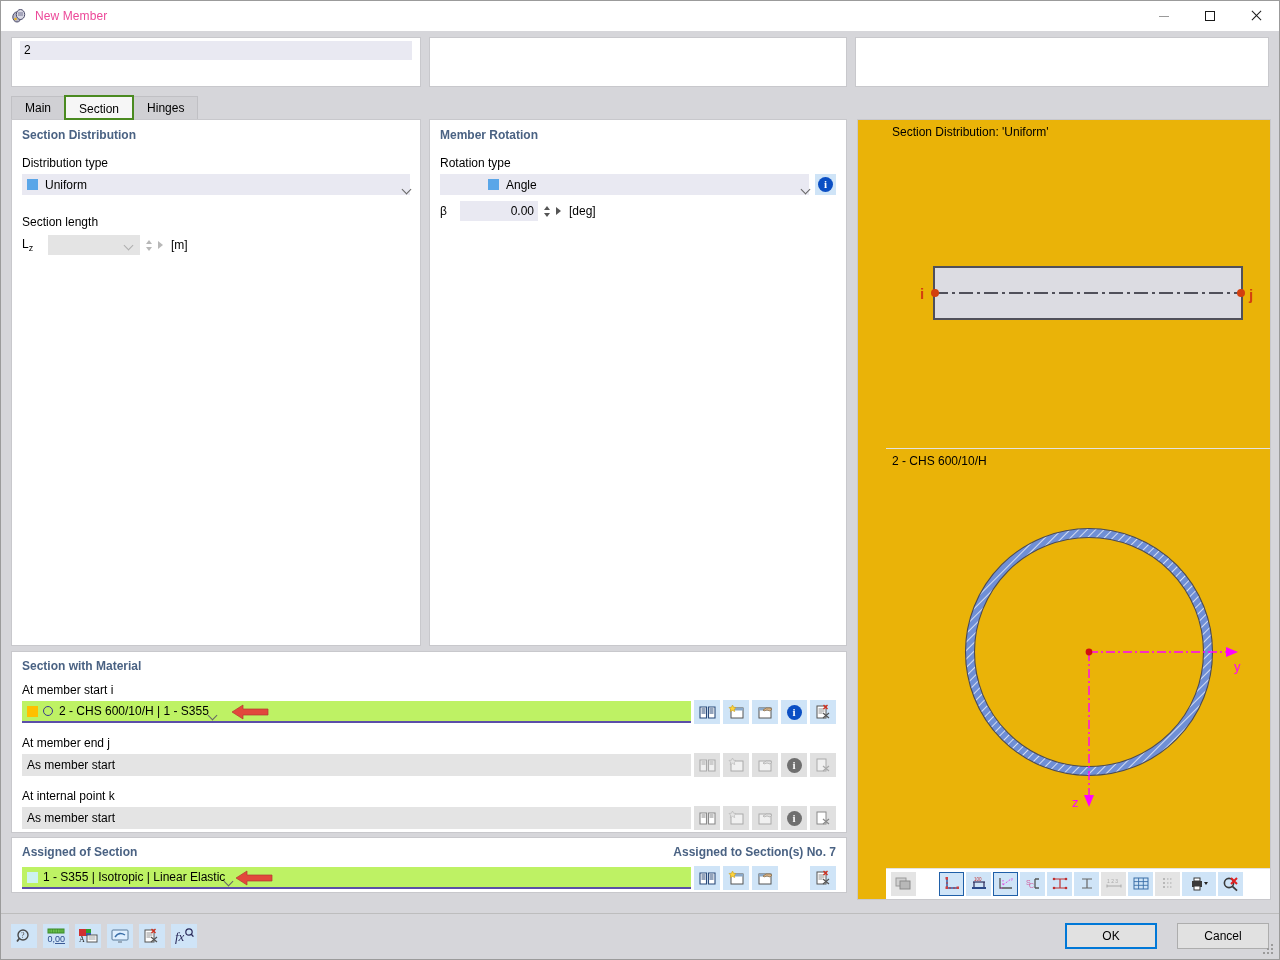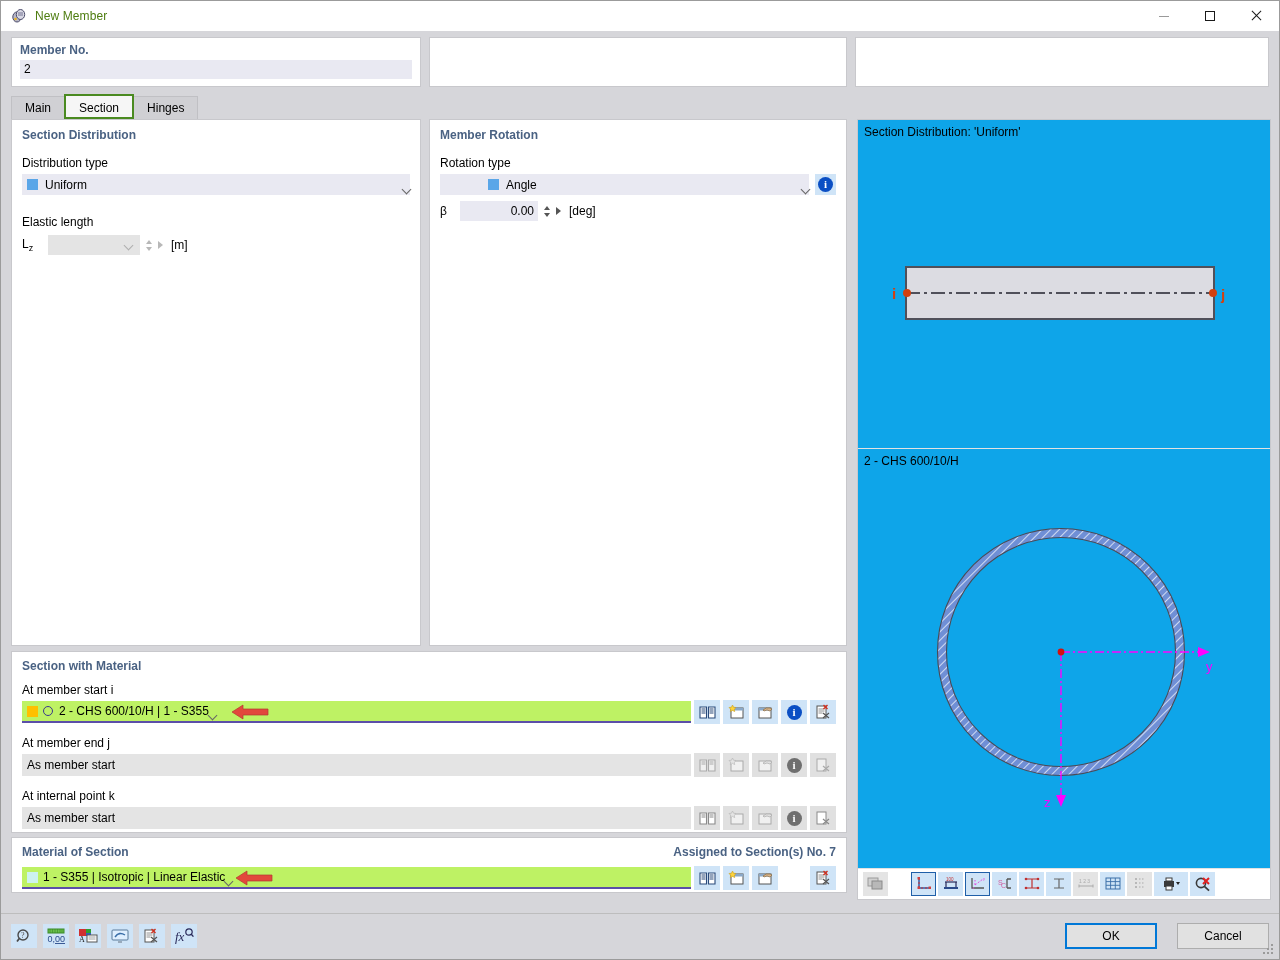--- a/index.html
+++ b/index.html
@@ -26,21 +26,21 @@
     height: 30px; background: #ffffff;
     display: flex; align-items: center;
     flex: 0 0 auto;
     position: relative;
   }
   .titlebar .app-icon {
     width: 16px; height: 16px; margin-left: 10px; margin-right: 8px;
     position: relative; flex: 0 0 auto;
   }
   .title-text {
-    font-size: 12px; color: #4d7c0f; letter-spacing: .1px;
+    font-size: 12px; color: #ec4899; letter-spacing: .1px;
   }
   .win-buttons { margin-left: auto; display: flex; height: 30px; }
   .win-btn {
     width: 46px; height: 30px; display: flex; align-items: center; justify-content: center;
     font-size: 12px; color: #2b2b2b;
   }
   .min-glyph { width: 10px; height: 1px; background: #9a9a9a; }
   .max-glyph { width: 10px; height: 10px; border: 1px solid #1a1a1a; box-sizing: border-box; }
   .close-glyph { position: relative; width: 12px; height: 12px; }
   .close-glyph:before, .close-glyph:after {
@@ -66,21 +66,21 @@
   }
   .hdr-input {
     background: #e9e9f2; height: 19px; line-height: 19px;
     padding-left: 4px; font-size: 12px; color: #000;
     border: none; width: 100%; box-sizing: border-box;
     font-family: "Liberation Sans", sans-serif;
   }
 
   
   .tabstrip {
-    margin: 8px 12px 0 10px; display: flex; align-items: flex-end;
+    margin: 8px 12px 0 10px; display: flex; align-items: center;
     height: 24px; flex: 0 0 auto;
     position: relative;
   }
   .tab {
     height: 23px; line-height: 23px; padding: 0 13px;
     background: #d0d0d4; color: #000; font-size: 12px;
     border: 1px solid #c0c0c4; border-bottom: none; box-sizing: border-box;
     margin-right: -1px;
   }
   .tab.active {
@@ -164,21 +164,21 @@
     background: #cfe4f7; margin-left: 3px; flex: 0 0 auto;
   }
   .icon-btn.dis { background: #e0e0e0; }
   .icon-btn.plain { background: transparent; }
 
   .arrow-cursor {
     position: absolute; width: 40px; height: 20px; pointer-events: none;
   }
 
   
-  .graph-panel { background: #0ea5e9; }
+  .graph-panel { background: #eab308; padding-left: 28px; }
   .graph-caption { font-size: 12px; padding: 5px 0 0 6px; }
 
   .gtoolbar {
     height: 30px; display: flex; align-items: center; padding: 0 4px;
     background: #fff; border-top: 1px solid #e2e2e2;
   }
   .tb-btn {
     width: 25px; height: 24px; margin: 0 1px; background: #cfe4f7;
     display: flex; align-items: center; justify-content: center; box-sizing: border-box;
   }
@@ -229,21 +229,20 @@
           <span class="max-glyph"></span>
         </div>
       <div class="win-btn close">
           <span class="close-glyph"></span>
         </div>
     </div>
   </div>
 
   <div class="header-strip">
     <div class="hdr-panel first">
-      <div class="hdr-label">Member No.</div>
       <input class="hdr-input" value="2" style="">
     </div>
     <div class="hdr-panel second"></div>
     <div class="hdr-panel third"></div>
   </div>
 
   <div class="tabstrip">
     <div class="tab">Main</div>
     <div class="tab active">Section</div>
     <div class="tab">Hinges</div>
@@ -252,21 +251,21 @@
   <div style="position:relative;flex:1 1 auto;">
 
     <div class="panel" style="position:absolute;left:10px;top:0;width:410px;height:527px;padding:8px 10px;">
       <div class="group-title">Section Distribution</div>
       <div class="fld-label" style="margin-top:14px;">Distribution type</div>
       <div class="combo" style="margin-top:4px;width:388px;">
         <span class="swatch-blue"></span>
         <span>Uniform</span>
         <span class="chev"><span class="chev-g"></span></span>
       </div>
-      <div class="fld-label" style="margin-top:20px;">Elastic length</div>
+      <div class="fld-label" style="margin-top:20px;">Section length</div>
       <div class="spin-wrap" style="margin-top:6px;">
         <span class="fld-label" style="width:26px;">
           <span>L</span><sub style="font-size:9px;">z</sub>
         </span>
         <div class="spinbox disabled">
           <span></span>
           <span class="spin-chev">
               <span class="chev-g tri-dim"></span>
             </span>
         </div>
@@ -419,21 +418,21 @@
           <svg width="17" height="16" viewBox="0 0 17 16">
               <rect x="2" y="2" width="9" height="12" fill="#fff" stroke="#8a8a8a" stroke-width="1"></rect>
               <path d="M8 9 l6 5 M14 9 l-6 5" stroke="#8a8a8a" stroke-width="1.2"></path>
             </svg>
         </div>
       </div>
     </div>
 
     <div class="panel" style="position:absolute;left:10px;top:718px;width:836px;height:56px;padding:7px 10px;">
       <div style="display:flex;align-items:baseline;">
-        <div class="group-title">Material of Section</div>
+        <div class="group-title">Assigned of Section</div>
         <div class="group-title" style="margin-left:auto;">Assigned to Section(s) No. 7</div>
       </div>
       <div class="field-row" style="margin-top:7px;">
         <div class="selcombo" style="width:680px;position:relative;">
           <span class="mini-sq" style="background:#cdf2f0;"></span>
           <span>1 - S355 | Isotropic | Linear Elastic</span>
           <span class="chev"><span class="chev-g"></span></span>
           <span class="arrow-cursor" style="left:212px;top:1px;">
             <svg width="40" height="20" viewBox="0 0 40 20">
               <path d="M2 10 L13 3 L13 7 L38 7 L38 13 L13 13 L13 17 Z" fill="#e2483c" stroke="#b33a30" stroke-width="0.7"></path>

